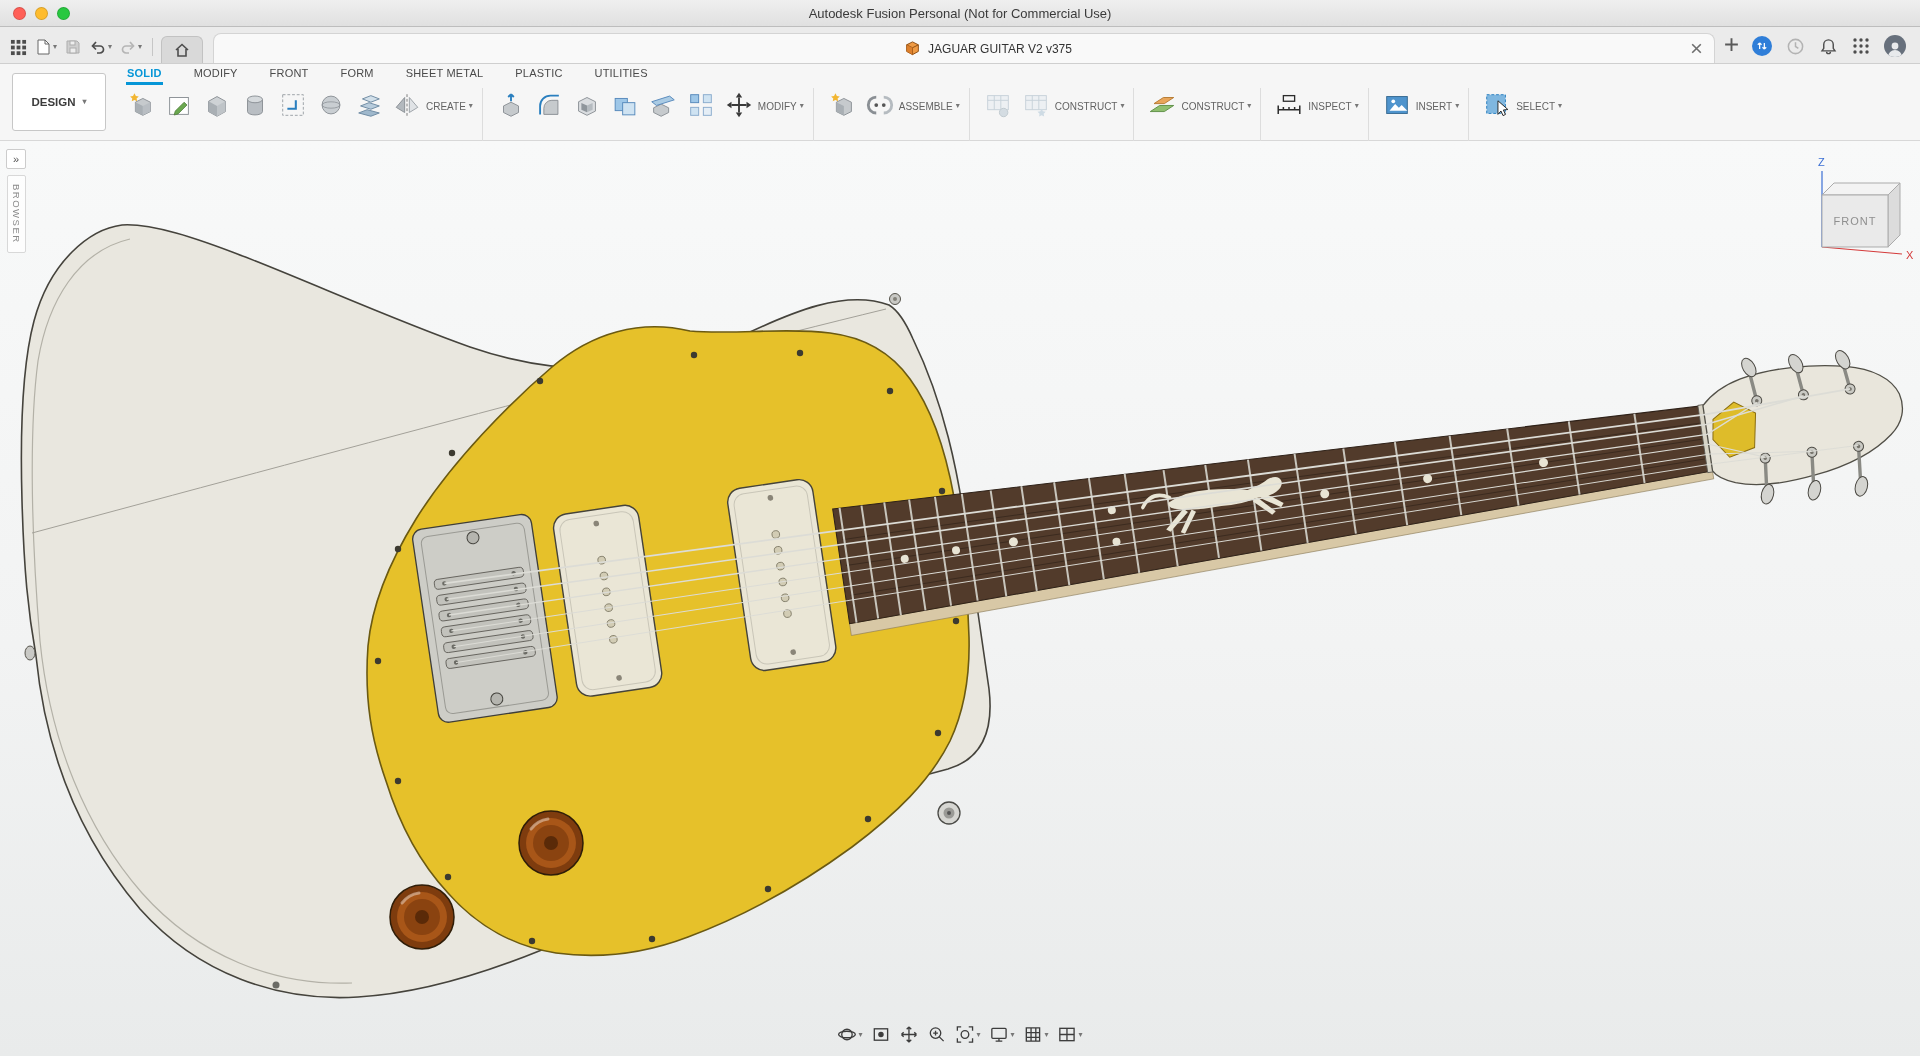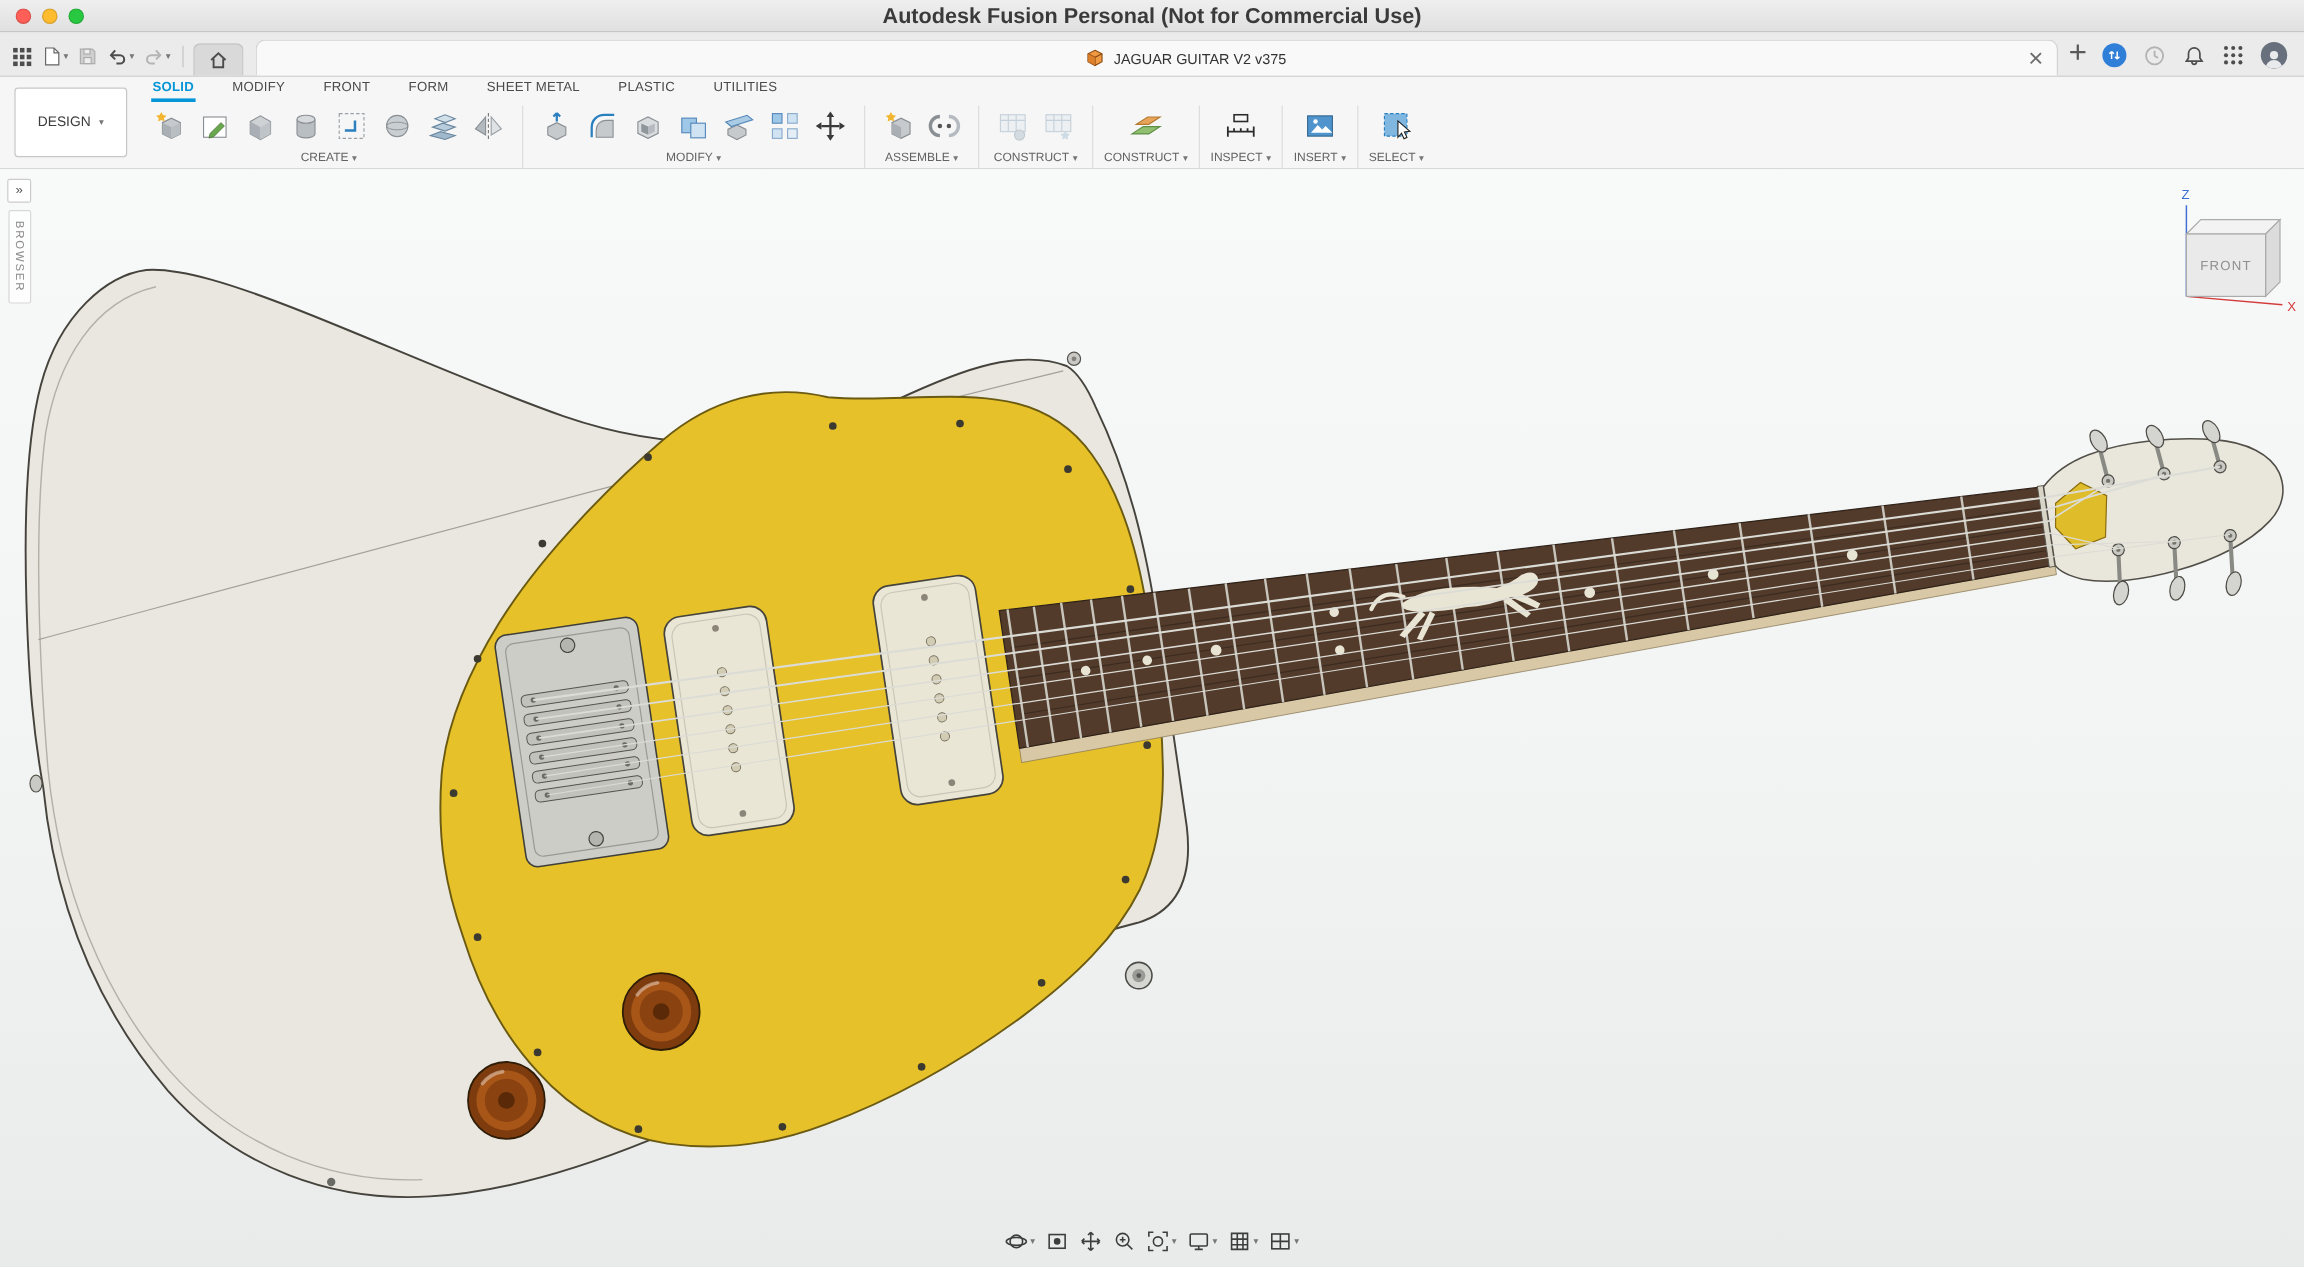--- a/index.html
+++ b/index.html
@@ -5,21 +5,21 @@
   * { margin:0; padding:0; box-sizing:border-box; }
   html,body { width:1920px; height:1056px; overflow:hidden; }
   body { font-family:"Liberation Sans", sans-serif; background:#f2f3f4; position:relative; }
 
   
   .titlebar { height:27px; background:linear-gradient(#efefef,#e0e0e0); border-bottom:1px solid #bdbdbd;
               display:flex; align-items:center; justify-content:center; position:relative; }
   .traffic { position:absolute; left:13px; top:7px; display:flex; gap:9px; }
   .light { width:13px; height:13px; border-radius:50%; border:1px solid rgba(0,0,0,.15); }
   .light.red { background:#ff5f57; } .light.yellow { background:#febc2e; } .light.green { background:#28c840; }
-  .title-text { font-size:18px; font-weight:bold; color:#3a3a3a; }
+  .title-text { font-size:13px; font-weight:normal; color:#3a3a3a; }
 
   
   .tabbar { height:37px; background:#ebebeb; border-bottom:1px solid #cfcfcf; display:flex; align-items:flex-end; position:relative; }
   .qbar { display:flex; align-items:center; gap:7px; padding:0 6px 7px 10px; }
   .qbtn { display:flex; align-items:center; gap:1px; cursor:default; }
   .qbtn svg { display:block; }
   .qsep { width:1px; height:18px; background:#c6c6c6; margin:0 4px 7px 4px; align-self:flex-end; }
   .home-tab { width:42px; height:27px; background:#d9d9d9; border:1px solid #c2c2c2; border-bottom:none;
               border-radius:6px 6px 0 0; display:flex; align-items:center; justify-content:center; margin-left:4px; }
   .doc-tab { flex:1; height:30px; margin-left:10px; background:#f9f9f9; border:1px solid #d4d4d4; border-bottom:none;
@@ -28,27 +28,27 @@
   .tab-close { position:absolute; right:10px; top:7px; }
   .tab-plus { margin:0 0 6px 8px; }
   .rightbar { display:flex; align-items:center; gap:14px; padding:0 14px 6px 12px; }
   .sync-badge { width:20px; height:20px; border-radius:50%; background:#2f7ed8; display:flex; align-items:center; justify-content:center; }
   .avatar { width:22px; height:22px; border-radius:50%; background:#67707c; display:flex; align-items:flex-end; justify-content:center; overflow:hidden; }
   .caret { font-size:8px; color:#777; line-height:1; }
 
   
   .ribbon { height:77px; background:#f6f6f6; border-bottom:1px solid #d8d8d8; display:flex; }
   .design-btn { margin:9px 16px 9px 12px; width:94px; height:58px; background:#fff; border:1px solid #c7c7c7; border-radius:3px;
-                display:flex; align-items:center; justify-content:center; gap:7px; font-size:11.5px; font-weight:normal; color:#3c3c3c; }
+                display:flex; align-items:center; justify-content:center; gap:7px; font-size:11.5px; font-weight:bold; color:#3c3c3c; }
   .ribbon-main { flex:1; display:flex; flex-direction:column; }
   .rtabs { display:flex; gap:30px; height:21px; align-items:flex-end; padding-left:4px; }
   .rtab { font-size:11px; color:#4a4a4a; padding:3px 1px; border-bottom:3px solid transparent; letter-spacing:.2px; }
   .rtab.active { color:#0696d7; font-weight:bold; border-bottom-color:#0696d7; }
   .rgroups { display:flex; align-items:flex-start; padding-top:1px; }
-  .rgroup { display:flex; flex-direction:column; align-items:center; }
+  .rgroup { display:flex; flex-direction:row; align-items:center; }
   .ricons { display:flex; align-items:center; height:38px; }
   .rbtn { width:38px; height:36px; display:flex; align-items:center; justify-content:center; border-radius:2px; }
   .rlabel { font-size:10px; color:#636363; display:flex; align-items:center; gap:3px; margin-top:2px; }
   .vsep { width:1px; height:58px; background:#ddd; margin:2px 9px 0 9px; }
   .disabled { opacity:.38; }
 
   
   .canvas { position:absolute; left:0; top:141px; width:1920px; height:915px;
             background:linear-gradient(180deg,#f8f9f9 0%,#f2f3f3 55%,#e9ebeb 100%); }
   .gsvg { position:absolute; left:0; top:0; }

